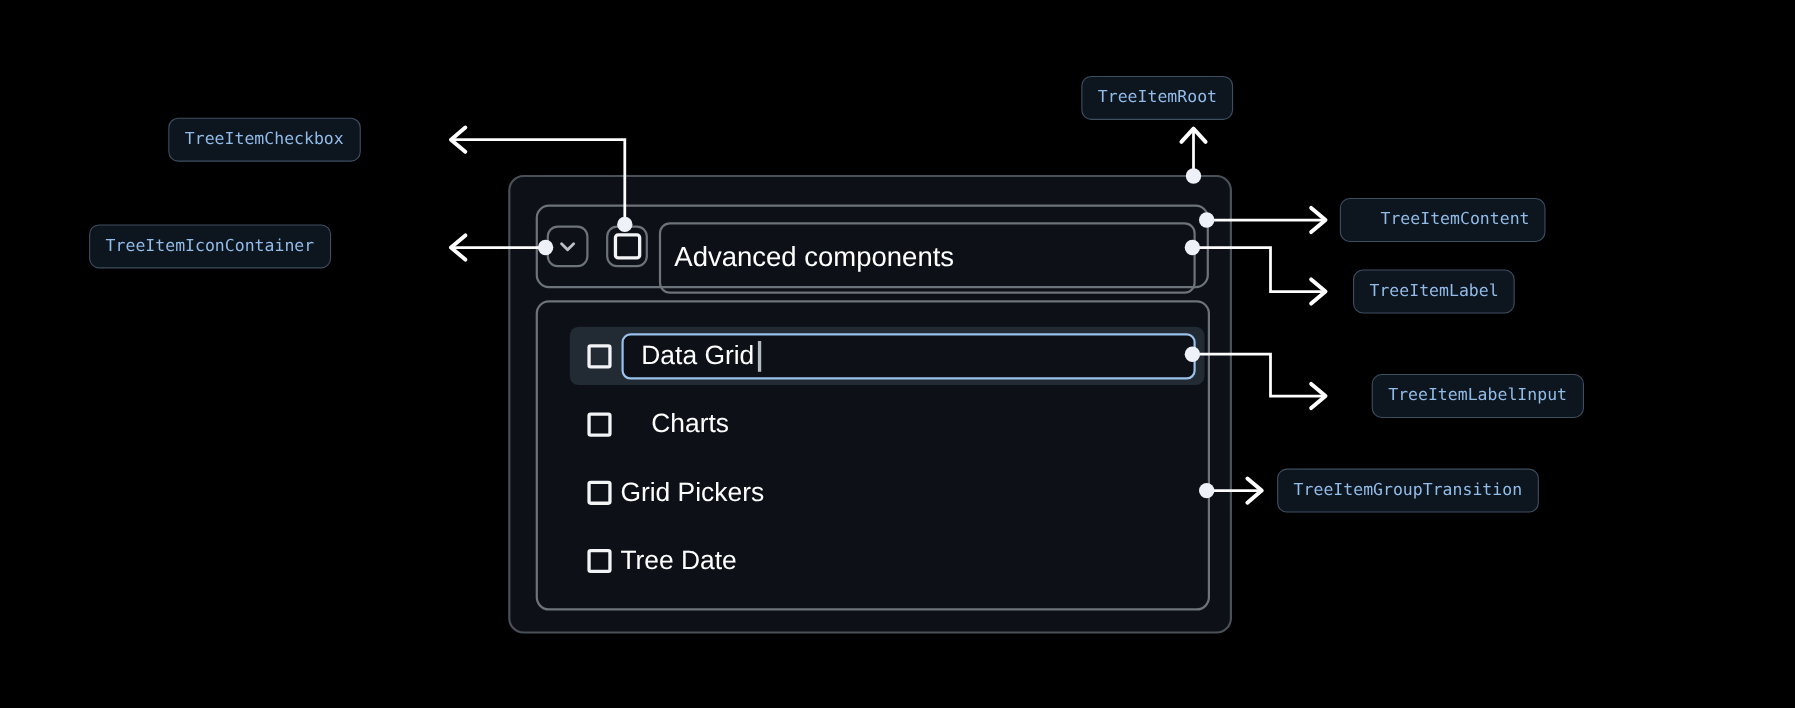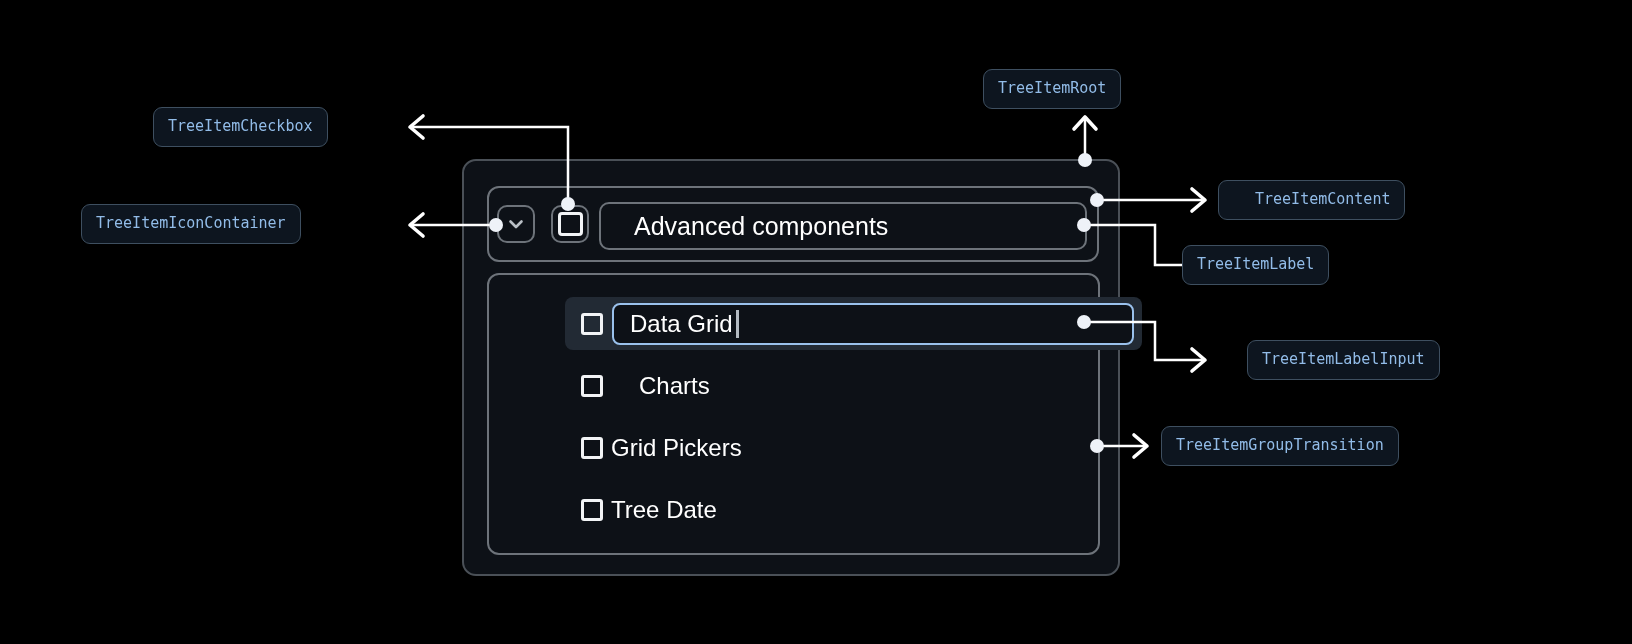--- a/index.html
+++ b/index.html
@@ -17,45 +17,45 @@
         background:var(--surface-bg);border:2px solid var(--root-border);border-radius:14px;}
   .content{position:absolute;left:23px;top:25px;width:612px;height:76px;
         border:2px solid var(--inner-border);border-radius:12px;}
   .sq-btn{position:absolute;width:38px;height:38px;border:2px solid var(--inner-border);
         border-radius:10px;display:flex;align-items:center;justify-content:center;}
   .chevron-btn{left:8px;top:17px;}
   .check-btn{left:62px;top:17px;}
   .chev{width:24px;height:24px;}
   .chev path{fill:none;stroke:var(--muted-glyph);stroke-width:2.6;stroke-linecap:round;stroke-linejoin:round;}
   .cb-glyph{display:inline-block;width:25px;height:24px;border:3px solid #f2f4f6;border-radius:4px;flex:none;}
-  .label-box{position:absolute;left:110px;top:14px;width:488px;height:48px;
-        border:2px solid var(--inner-border);border-radius:10px;display:flex;align-items:center;padding-left:33px;}
+  .label-box{position:absolute;left:110px;top:14px;width:488px;height:65px;
+        border:2px solid var(--inner-border);border-radius:10px;display:flex;align-items:center;padding-left:12px;}
   .label-text{color:var(--text);font-size:25px;}
   .group{position:absolute;left:23px;top:112px;width:613px;height:282px;
         border:2px solid var(--inner-border);border-radius:12px;}
   .row{position:absolute;left:29px;width:577px;height:53px;display:flex;align-items:center;
-        gap:8px;padding-left:16px;border-radius:8px;margin-left:47px;}
+        gap:8px;padding-left:16px;border-radius:8px;}
   .row .cb-glyph{width:22px;height:22px;border-width:3px;border-radius:3px;}
   .row-0{top:22px;background:var(--selected-row-bg);}
   .row-1{top:84px;gap:36px;} .row-2{top:146px;} .row-3{top:208px;}
   .row-label{color:var(--text);font-size:24px;}
   .edit-input{margin-left:1px;width:522px;height:42px;border:2px solid var(--input-border);
         border-radius:8px;display:flex;align-items:center;padding-left:16px;background:var(--surface-bg);}
   .edit-input span{color:var(--text);font-size:24px;}
   .caret{display:inline-block;width:3px;height:28px;background:#b3bac1;margin-left:3px;}
 
   
   .badge{position:absolute;height:40px;line-height:36px;padding:0 14px;
         background:var(--badge-bg);border:1.5px solid var(--badge-border);border-radius:9px;
         color:var(--badge-text);font-family:"DejaVu Sans Mono",monospace;font-size:15px;white-space:nowrap;}
   .b-root{left:983px;top:69px;}
   .b-checkbox{left:153px;top:107px;}
   .b-icon{left:81px;top:204px;}
   .b-content{left:1218px;top:180px;padding-left:36px;}
-  .b-label{left:1182px;top:245px;}
+  .b-label{left:1230px;top:245px;}
   .b-input{left:1218px;top:340px;margin-left:29px;}
   .b-group{left:1161px;top:426px;}
 
   
   .connectors{position:absolute;left:0;top:0;width:1632px;height:644px;pointer-events:none;}
   .cline{fill:none;stroke:var(--connector);stroke-width:2.5;}
   .carrow{fill:none;stroke:var(--connector);stroke-width:3.6;stroke-linecap:round;stroke-linejoin:round;}
   .cdot{fill:#eef2f8;}
 </style>
 </head>

